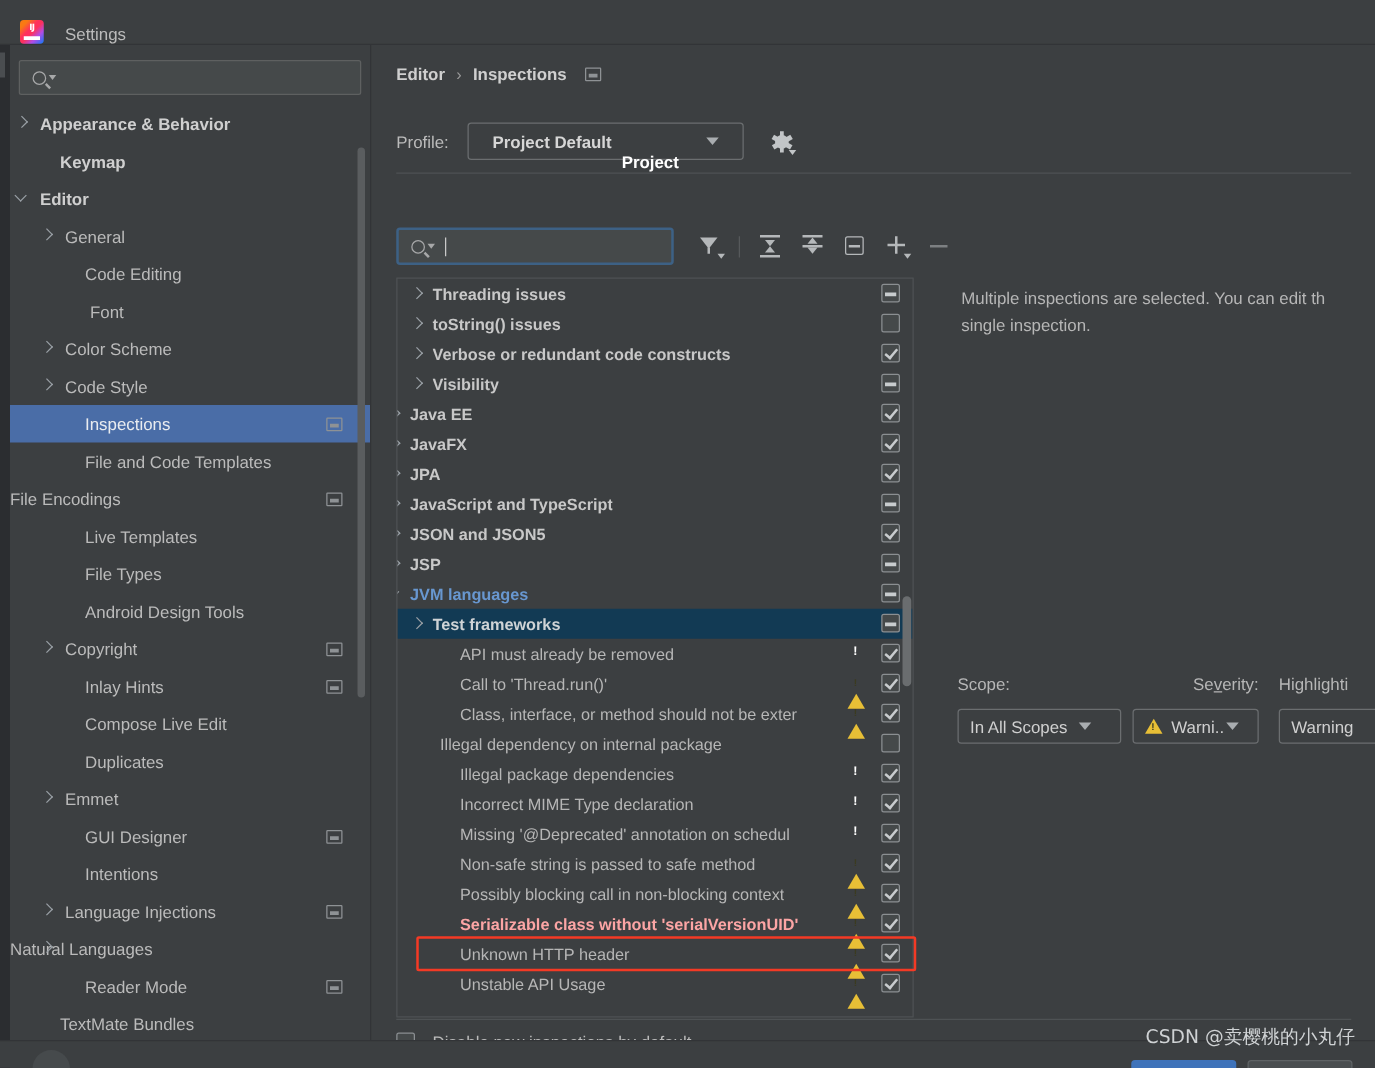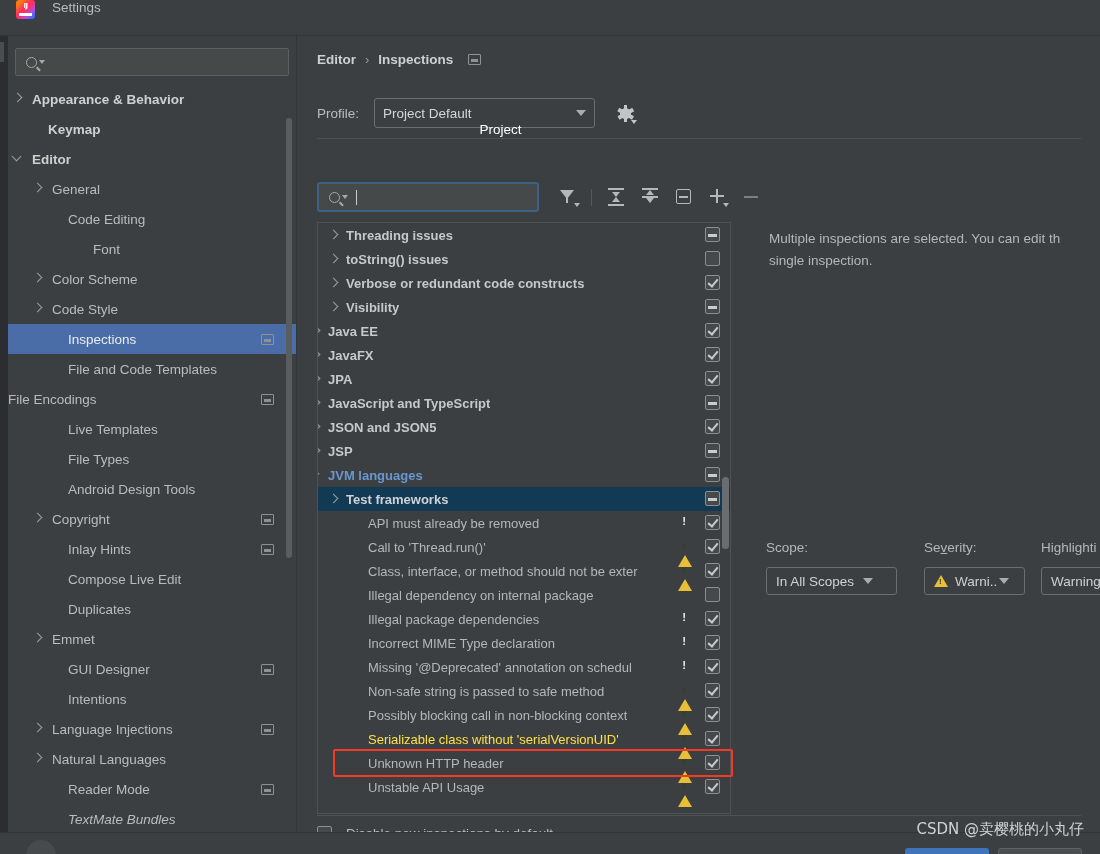--- a/index.html
+++ b/index.html
@@ -13,21 +13,21 @@
     position: absolute; left: 0; top: 0;
     width: 1100px; height: 854px;
     background: #3c3f41;
   }
 
   
   .titlebar {
     position: absolute; left: 0; top: 0; width: 1100px; height: 36px;
     background: #3c3f41;
     border-bottom: 1px solid #323437;
-    display: flex; align-items: flex-start;
+    display: flex; align-items: flex-end;
   }
   .ij-logo {
     width: 19px; height: 19px; margin-left: 16px; position: relative;
     border-radius: 3px;
     background: linear-gradient(135deg,#f97a12 0%, #f97a12 18%, #fe315d 40%, #fe315d 52%, #b24ce6 72%, #087cfa 100%);
     display: flex; align-items: center; justify-content: center;
   }
   .ij-logo::after {
     content: "IJ";
     font-family: "DejaVu Sans", sans-serif;
@@ -144,22 +144,22 @@
   }
 
   .profile-row {
     position: absolute; left: 20px; top: 62px;
     display: flex; align-items: center; text-align: center;
   }
   .profile-label { color: #bbbbbb; font-size: 13.5px; margin-right: 15px; }
   .combo {
     height: 30px; background: #3c3f41;
     border: 1px solid #6b6e70; border-radius: 3px;
-    display: flex; align-items: center; padding: 0 8px;
-    color: #d6d6d6; font-size: 13.5px;
+    display: flex; align-items: center; padding: 0 19px;
+    color: #d6d6d6; font-size: 13.5px; font-weight: bold;
   }
   .combo .sub { color: #ffffff; margin-left: 8px; margin-top: 32px; }
   .combo .dd {
     width: 0; height: 0; margin-left: auto;
     border-left: 5px solid transparent; border-right: 5px solid transparent;
     border-top: 6px solid #a9adb0;
   }
   #profile-combo { width: 221px; }
   .gear {
     position: relative; margin-left: 22px; width: 17px; height: 17px;
@@ -239,21 +239,21 @@
     overflow: hidden;
   }
   .irow {
     position: relative; height: 24px; display: flex; align-items: center;
     color: #b6b6b6; font-size: 13px; white-space: nowrap;
   }
   .irow.cat { font-weight: bold; color: #c8c8c8; }
   .irow.jvm { color: #6897d0; font-weight: bold; }
   .irow.sel { background: #123a54; }
   .irow.sel .ilabel { color: #cfd3d6; }
-  .irow.hl .ilabel { color: #fde047; }
+  .irow.hl .ilabel { color: #fca5a5; font-weight: bold; }
   .iarrow { position: absolute; width: 12px; height: 12px; }
   .iarrow::before {
     content: ""; position: absolute; left: 2px; top: 2px;
     width: 6px; height: 6px;
     border-right: 1.7px solid #9aa0a6; border-bottom: 1.7px solid #9aa0a6;
     transform: rotate(-45deg);
   }
   .iarrow.down::before { transform: rotate(45deg); left: 1px; top: 1px; }
   .ilabel { position: absolute; overflow: hidden; }
   .sev { position: absolute; right: 38px; top: 5px; width: 14px; height: 14px; }
@@ -403,21 +403,21 @@
           <span class="tlabel" style="margin-left: 24px;">Editor</span>
         </div>
         <div class="titem">
           <span class="arrow" style="left: 24px;"></span>
           <span class="tlabel" style="margin-left: 44px;">General</span>
         </div>
         <div class="titem">
           <span class="tlabel" style="margin-left: 60px;">Code Editing</span>
         </div>
         <div class="titem">
-          <span class="tlabel" style="margin-left: 85px;">Font</span>
+          <span class="tlabel" style="margin-left: 64px;">Font</span>
         </div>
         <div class="titem">
           <span class="arrow" style="left: 24px;"></span>
           <span class="tlabel" style="margin-left: 44px;">Color Scheme</span>
         </div>
         <div class="titem">
           <span class="arrow" style="left: 24px;"></span>
           <span class="tlabel" style="margin-left: 44px;">Code Style</span>
         </div>
         <div class="titem selected">
@@ -466,28 +466,28 @@
         <div class="titem">
           <span class="tlabel" style="margin-left: 60px;">Intentions</span>
         </div>
         <div class="titem">
           <span class="arrow" style="left: 24px;"></span>
           <span class="tlabel" style="margin-left: 44px;">Language Injections</span>
           <span class="copy-icon"></span>
         </div>
         <div class="titem">
           <span class="arrow" style="left: 24px;"></span>
-          <span class="tlabel" style="margin-left: 44px;">Natural Languages</span>
+          <span class="tlabel" style="">Natural Languages</span>
         </div>
         <div class="titem">
           <span class="tlabel" style="margin-left: 60px;">Reader Mode</span>
           <span class="copy-icon"></span>
         </div>
         <div class="titem">
-          <span class="tlabel" style="margin-left: 60px; font-style: italic;">TextMate Bundles</span>
+          <span class="tlabel" style="margin-left: 40px;">TextMate Bundles</span>
         </div>
       </div>
     <div class="sb-track">
       <div class="sb-thumb" style="top:22px;height:440px;"></div>
     </div>
   </div>
 
   <div class="main">
 
     <div class="breadcrumb">
@@ -634,21 +634,21 @@
             <span class="ilabel" style="left: 50px; max-width: 302px;">Call to 'Thread.run()'</span>
             <span class="sev"><span class="sev-warn"></span></span>
             <span class="cbox checked"></span>
           </div>
           <div class="irow">
             <span class="ilabel" style="left: 50px; max-width: 302px;">Class, interface, or method should not be exter</span>
             <span class="sev"><span class="sev-warn"></span></span>
             <span class="cbox checked"></span>
           </div>
           <div class="irow">
-            <span class="ilabel" style="left: 50px; max-width: 302px;">Illegal dependency on internal package</span>
+            <span class="ilabel" style="left: 34px; max-width: 302px;">Illegal dependency on internal package</span>
             <span class="cbox"></span>
           </div>
           <div class="irow">
             <span class="ilabel" style="left: 50px; max-width: 302px;">Illegal package dependencies</span>
             <span class="sev"><span class="sev-err"></span></span>
             <span class="cbox checked"></span>
           </div>
           <div class="irow">
             <span class="ilabel" style="left: 50px; max-width: 302px;">Incorrect MIME Type declaration</span>
             <span class="sev"><span class="sev-err"></span></span>
@@ -695,21 +695,21 @@
 
       <div class="ctrl-row">
         <div class="ctrl-col">
           <span class="ctrl-lbl">Scope:</span>
           <div class="sm-combo" style="width:131px;">
             <span>In All Scopes</span>
             <span class="dd"></span>
           </div>
         </div>
 
-        <div class="ctrl-col" style="margin-left:27px;">
+        <div class="ctrl-col" style="margin-left:9px;align-items:flex-end;">
           <span class="ctrl-lbl"><span>Se</span><u>v</u><span>erity:</span></span>
           <div class="sm-combo" style="width:101px;">
             <span class="warn-tri"></span>
             <span>Warni..</span>
             <span class="dd" style="margin-left:2px;"></span>
           </div>
         </div>
 
         <div class="ctrl-col" style="margin-left:16px;">
           <span class="ctrl-lbl">Highlighti</span>

